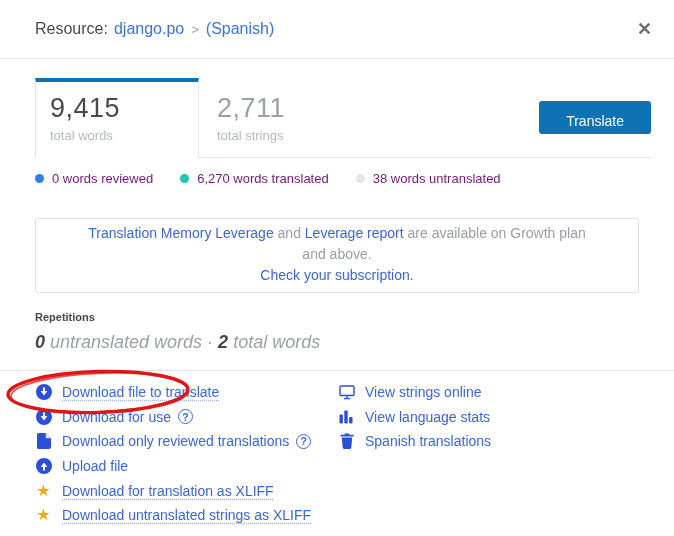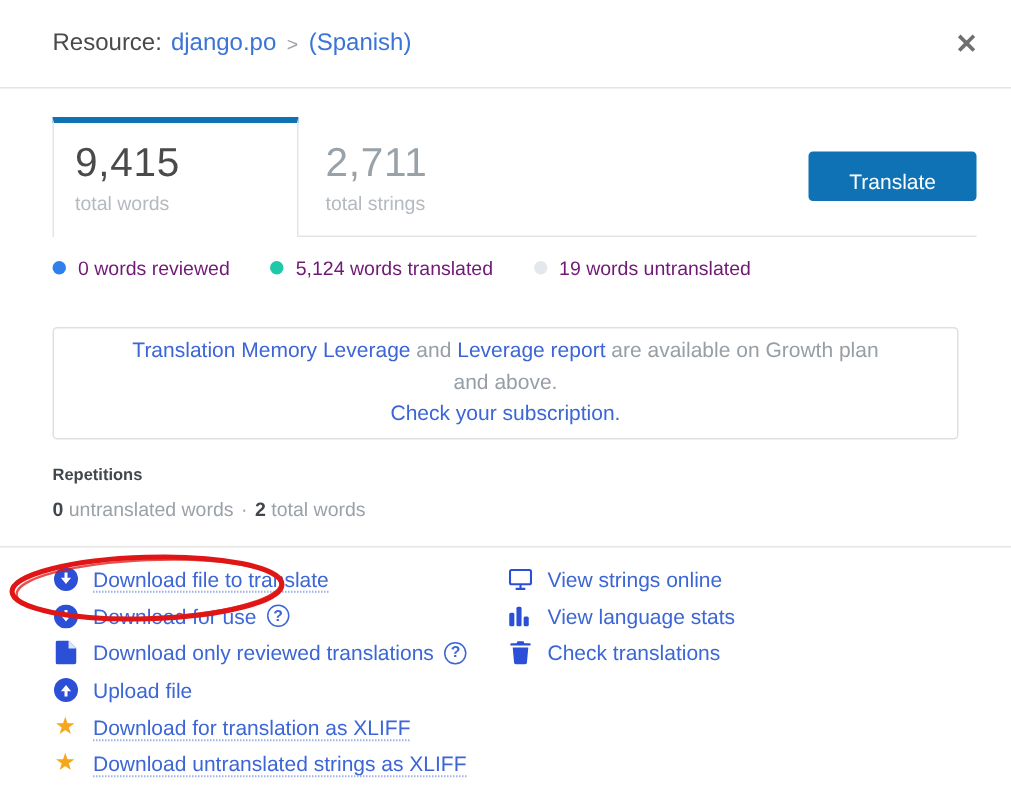--- a/index.html
+++ b/index.html
@@ -32,21 +32,21 @@
   .dot { width:9px; height:9px; border-radius:50%; margin-right:8px; }
 
   
   .notice { margin:32px 35px 0; border:1px solid #e0e0e0; border-radius:3px; padding:4px 40px 6px;
     text-align:center; font-size:14px; line-height:21px; color:#979ea5; }
   .notice a { color:#3c66d6; text-decoration:none; cursor:pointer; }
 
   
   .repetitions { margin:18px 35px 0; }
   .rep-heading { font-size:11px; font-weight:bold; color:#41474d; }
-  .rep-stats { margin-top:9px; font-size:13px; color:#9aa1a8; }
+  .rep-stats { margin-top:9px; font-size:18px; color:#9aa1a8;font-style:italic; }
   .rep-stats b { color:#41474d; }
   .rep-dot { margin:0 5px; }
 
   .divider2 { border-top:1px solid #e4e4e4; margin-top:17px; }
 
   
   .actions { display:flex; padding:9px 0 0 35px; }
   .col-left { width:303px; }
   .action-row { display:flex; align-items:center; height:24.6px; font-size:14px; text-decoration:none; cursor:pointer; }
   .action-icon { width:17px; margin-right:10px; display:flex; align-items:center; justify-content:center; flex:none; }
@@ -84,25 +84,25 @@
     <button class="translate-btn">Translate</button>
   </div>
 
   <div class="legend">
     <span class="legend-item">
       <span class="dot" style="background: rgb(47, 128, 237);"></span>
       <span>0 words reviewed</span>
     </span>
     <span class="legend-item">
       <span class="dot" style="background: rgb(31, 200, 169);"></span>
-      <span>5,124 words translated</span>
+      <span>6,270 words translated</span>
     </span>
     <span class="legend-item">
       <span class="dot" style="background: rgb(228, 232, 236);"></span>
-      <span>19 words untranslated</span>
+      <span>38 words untranslated</span>
     </span>
   </div>
 
   <div class="notice">
     <a>Translation Memory Leverage</a><span> and </span><a>Leverage report</a><span> are available on Growth plan and above.</span><br>
     <a>Check your subscription.</a>
   </div>
 
   <div class="repetitions">
     <div class="rep-heading">Repetitions</div>
@@ -197,21 +197,21 @@
         <span class="action-label">View language stats</span>
       </a>
 
       <a class="action-row">
         <span class="action-icon">
           <svg width="14" height="16" viewBox="0 0 14 16" fill="#2b4fd6">
               <path d="M5 .5h4l.6 1.3H13a.7.7 0 0 1 0 1.6H1a.7.7 0 0 1 0-1.6h3.4z"></path>
               <path d="M1.8 4.6h10.4l-.9 10a1.5 1.5 0 0 1-1.5 1.4H4.2a1.5 1.5 0 0 1-1.5-1.4z"></path>
             </svg>
         </span>
-        <span class="action-label">Check translations</span>
+        <span class="action-label">Spanish translations</span>
       </a>
 
     </div>
   </div>
 
   <svg class="annotation-svg" width="674" height="536" viewBox="0 0 674 536">
     <ellipse cx="98" cy="392" rx="90" ry="20.5" fill="none" stroke="#e01616" stroke-width="3.4" transform="rotate(-1.6 98 392)"></ellipse>
     <ellipse cx="99" cy="392.6" rx="88" ry="19.2" fill="none" stroke="#e01616" stroke-width="1.6" opacity="0.75" transform="rotate(-2.4 99 392)"></ellipse>
   </svg>
 

